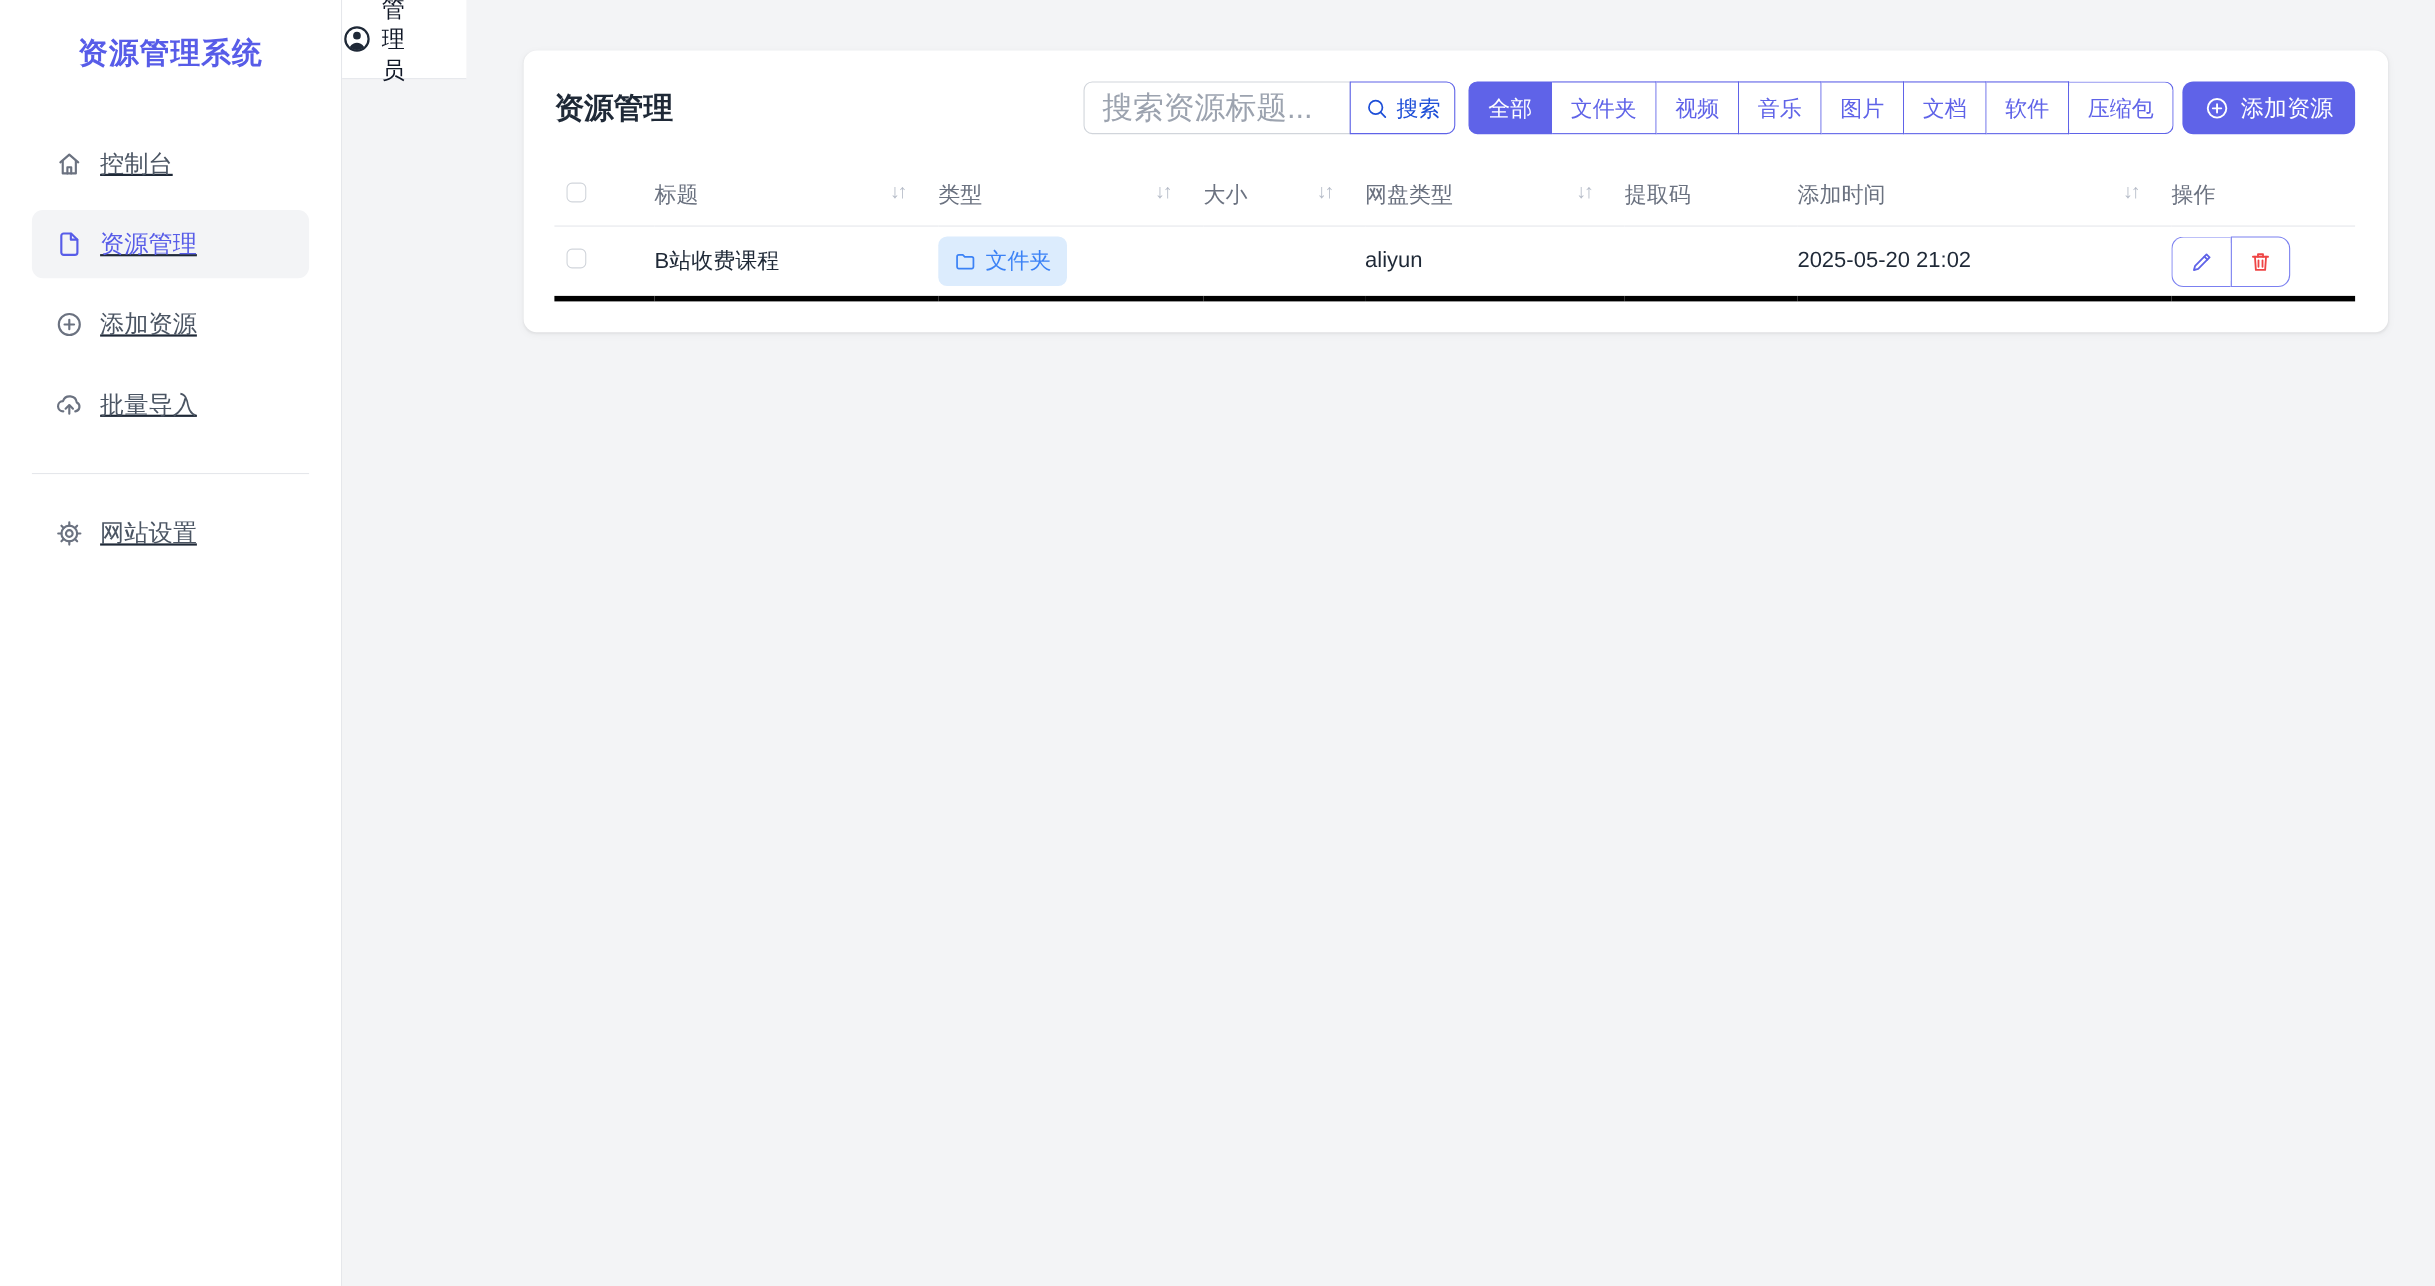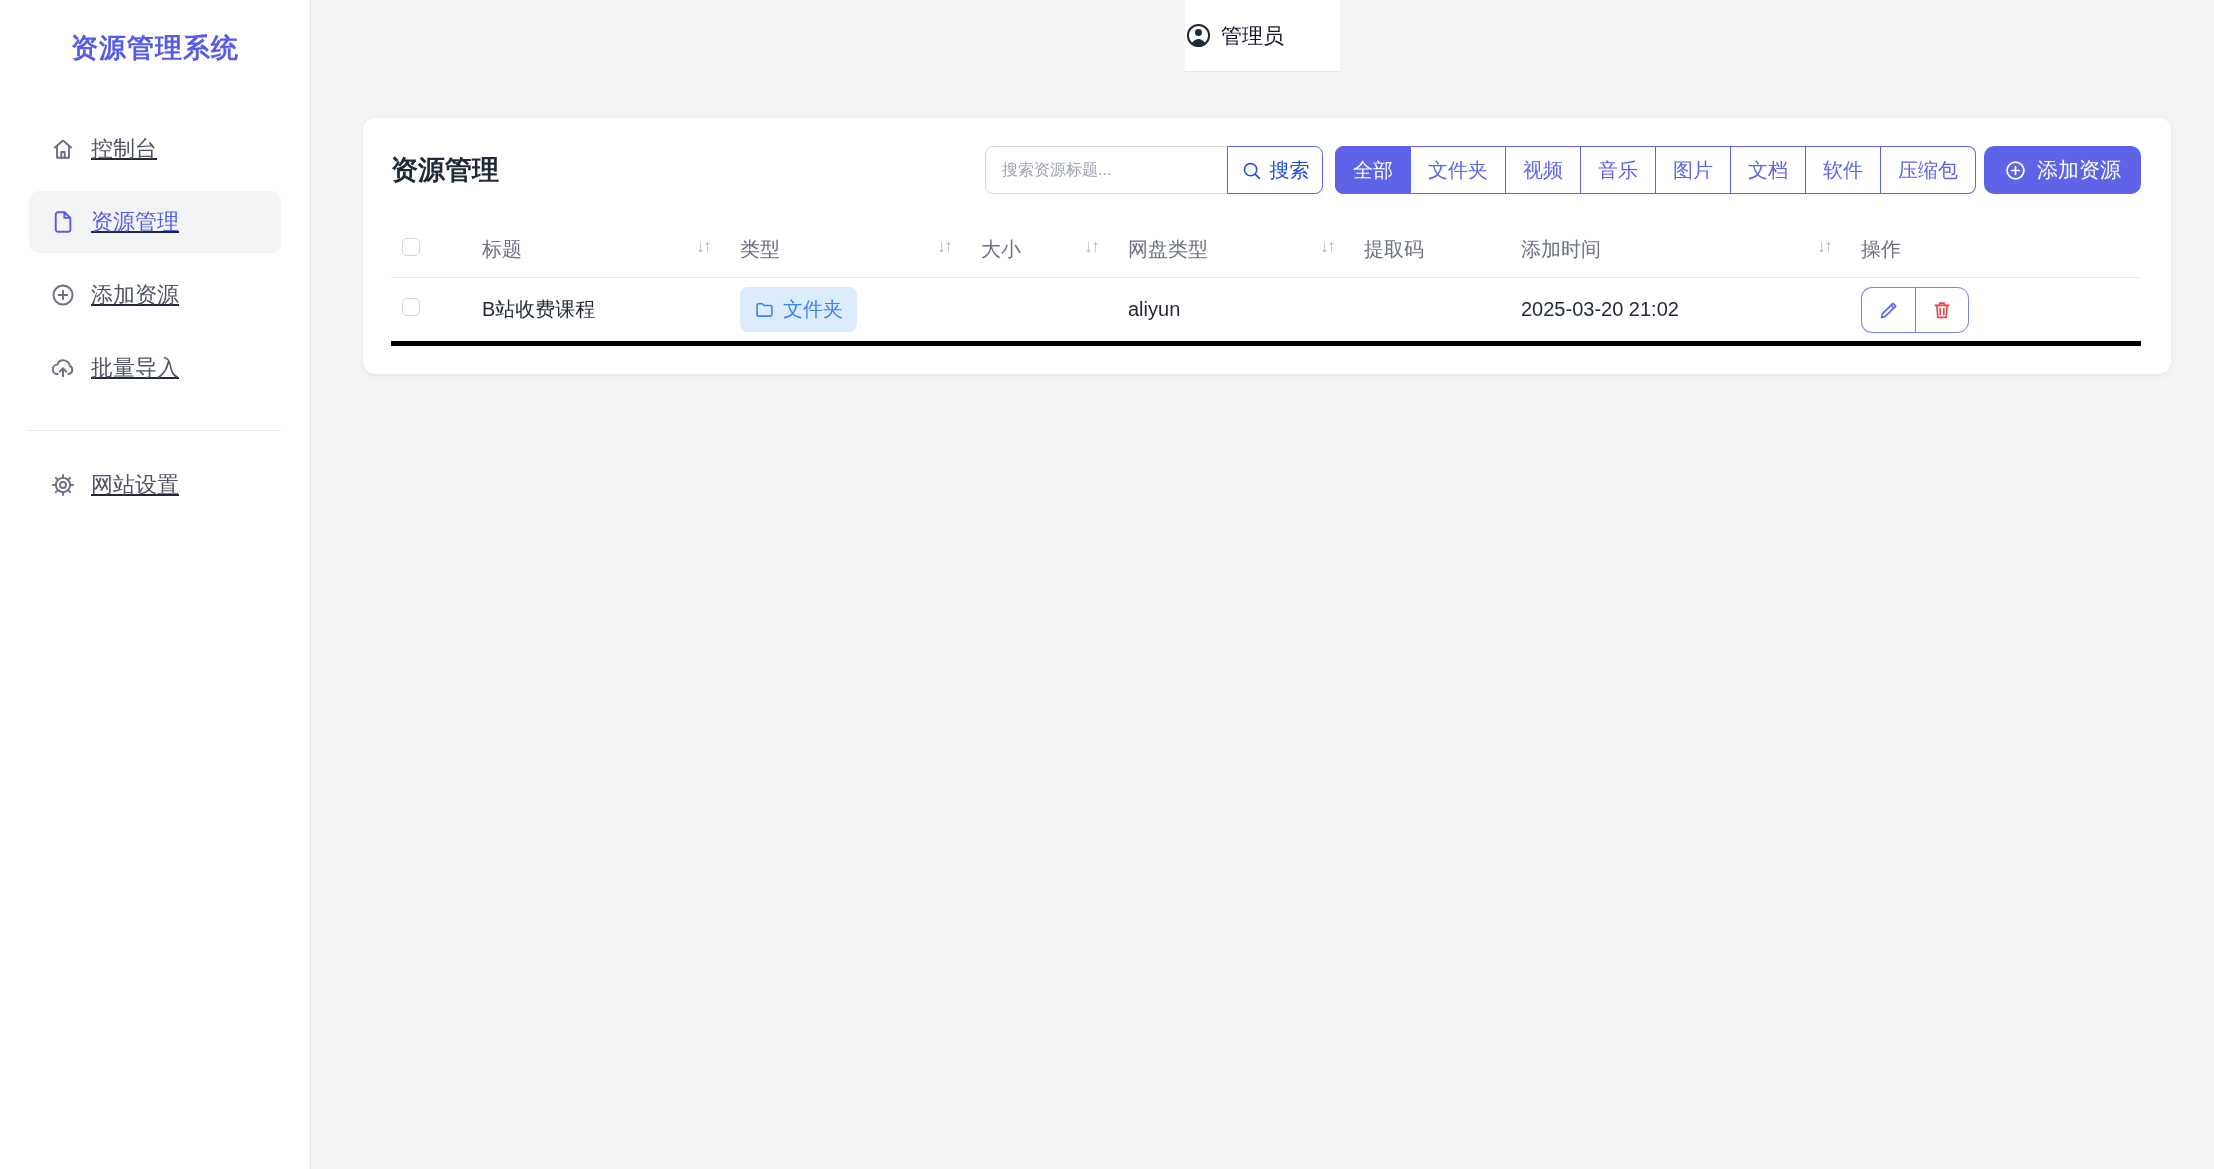--- a/index.html
+++ b/index.html
@@ -27,21 +27,21 @@
     height: 62px; padding: 0 21px; margin-bottom: 11px;
     border-radius: 10px; font-size: 22px; color: #4b5563;
     cursor: pointer;
   }
   .nav-item .nav-icon { width: 26px; height: 26px; display: inline-flex; color: #6b7280; }
   .nav-item.active { background: #f3f4f6; color: #575ce8; }
   .nav-item.active .nav-icon { color: #575ce8; }
   .nav-divider { border: none; border-top: 1px solid #e5e7eb; margin: 31px 0 23px 0; }
 
   
-  .main-col { flex: 1; display: flex; flex-direction: column; align-items: center; }
+  .main-col { flex: 1; display: flex; flex-direction: row; }
   .topbar {
     height: 72px; background: #ffffff; border-bottom: 1px solid #e5e7eb;
     display: flex; align-items: center; justify-content: flex-end;
     padding-right: 56px;
   }
   .user { display: flex; align-items: center; gap: 9px; font-size: 21px; color: #111827; cursor: pointer; }
   .user .u-icon { width: 27px; height: 27px; display: inline-flex; color: #1f2937; }
 
   
   .content { padding: 46px 43px 0 52px; }
@@ -49,21 +49,21 @@
     background: #ffffff; border-radius: 12px;
     box-shadow: 0 1px 2px rgba(0,0,0,.05), 0 2px 8px rgba(0,0,0,.04);
     padding: 28px 30px 28px 28px;
   }
   .card-head { display: flex; align-items: center; height: 48px; }
   .page-title { font-size: 27px; font-weight: 700; color: #1f2937; }
   .controls { margin-left: auto; display: flex; align-items: center; }
 
   .search-input {
     width: 243px; height: 48px; border: 1px solid #d1d5db; border-radius: 8px 0 0 8px;
-    padding: 0 16px; font-size: 16px; color: #1f2937; outline: none;
+    padding: 0 16px; font-size: 28px; color: #1f2937; outline: none;
     font-family: "Liberation Sans", sans-serif;
   }
   .search-input::placeholder { color: #9ca3af; }
   .search-btn {
     height: 48px; width: 96px; margin-left: -1px;
     border: 1px solid #5f63e8; border-radius: 0 8px 8px 0;
     background: #ffffff; color: #1d4ed8; font-size: 20px;
     display: inline-flex; align-items: center; justify-content: center; gap: 8px;
     cursor: pointer; font-family: "Liberation Sans", sans-serif;
   }
@@ -286,21 +286,21 @@
                     <svg viewBox="0 0 24 24" width="21" height="21">
                         <path d="M3.5 7.2a1.8 1.8 0 0 1 1.8-1.8h4.2l2 2h7.2a1.8 1.8 0 0 1 1.8 1.8v8.6a1.8 1.8 0 0 1-1.8 1.8H5.3a1.8 1.8 0 0 1-1.8-1.8z"></path>
                       </svg>
                   </span>
                   <span>文件夹</span>
                 </span>
               </td>
               <td></td>
               <td>aliyun</td>
               <td></td>
-              <td>2025-03-20 21:02</td>
+              <td>2025-05-20 21:02</td>
               <td>
                 <div class="action-group">
                   <button class="act-btn edit">
                     <span style="display:inline-flex">
                       <svg viewBox="0 0 24 24" width="22" height="22">
                           <path d="m16.3 4.7 3 3L8 19l-4.2 1.2L5 16z"></path>
                           <path d="m14.2 6.8 3 3"></path>
                         </svg>
                     </span>
                   </button>

